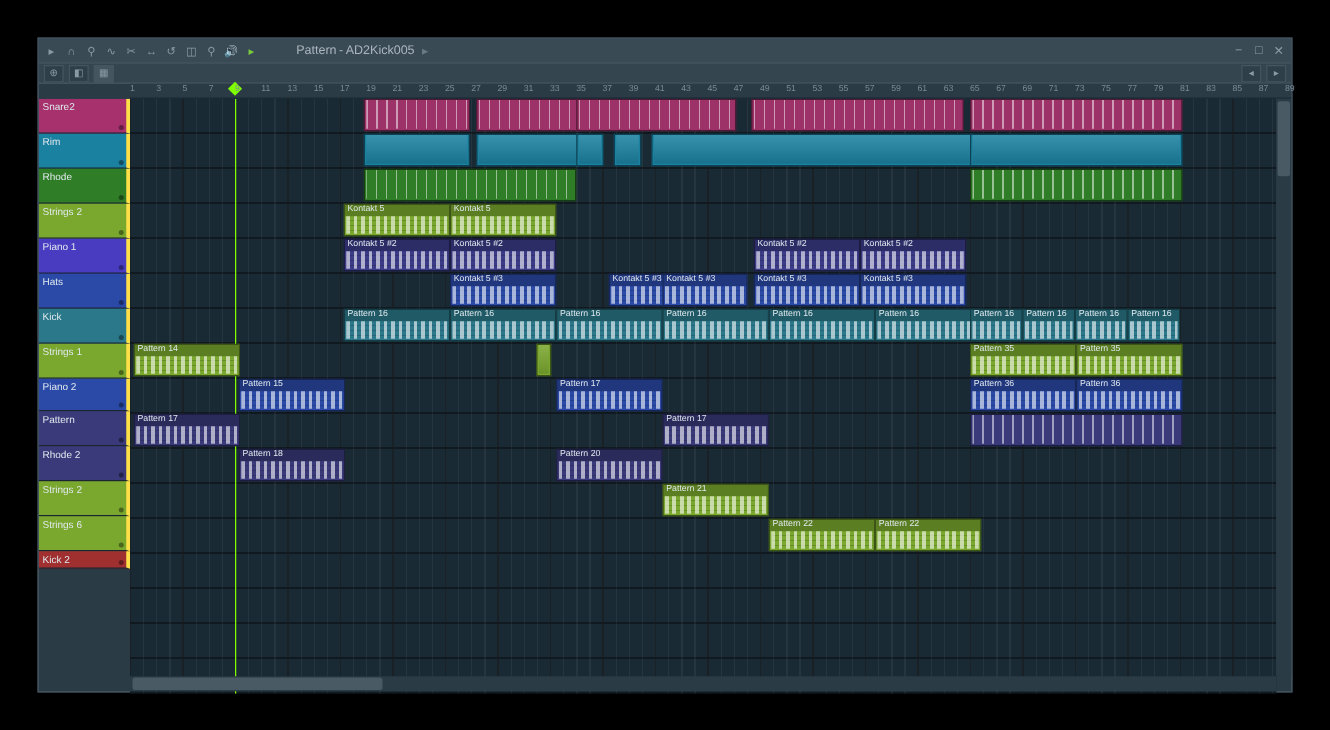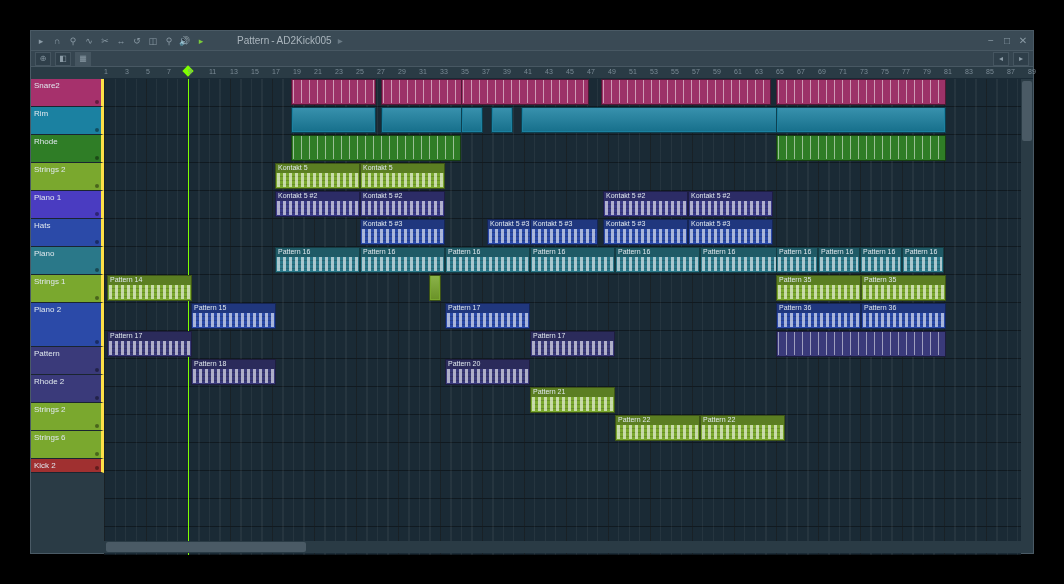--- a/index.html
+++ b/index.html
@@ -131,23 +131,23 @@
       <span class="tick" style="left: 924px;">89</span>
     </div>
  <div class="content">
   <div class="tracks-panel">
         <div class="track-head" style="background: rgb(166, 49, 108); height: 28px;"><span>Snare2</span></div>
         <div class="track-head" style="background: rgb(27, 129, 161); height: 28px;"><span>Rim</span></div>
         <div class="track-head" style="background: rgb(47, 125, 38); height: 28px;"><span>Rhode</span></div>
         <div class="track-head" style="background: rgb(122, 168, 46); height: 28px;"><span>Strings 2</span></div>
         <div class="track-head" style="background: rgb(74, 60, 193); height: 28px;"><span>Piano 1</span></div>
         <div class="track-head" style="background: rgb(43, 74, 168); height: 28px;"><span>Hats</span></div>
-        <div class="track-head" style="background: rgb(42, 120, 137); height: 28px;"><span>Piano</span></div>
+        <div class="track-head" style="background: rgb(42, 120, 137); height: 28px;"><span>Kick</span></div>
         <div class="track-head" style="background: rgb(122, 168, 46); height: 28px;"><span>Strings 1</span></div>
-        <div class="track-head" style="background: rgb(43, 74, 168); height: 44px;"><span>Piano 2</span></div>
+        <div class="track-head" style="background: rgb(43, 74, 168); height: 26px;"><span>Piano 2</span></div>
         <div class="track-head" style="background: rgb(58, 58, 122); height: 28px;"><span>Pattern</span></div>
         <div class="track-head" style="background: rgb(58, 58, 122); height: 28px;"><span>Rhode 2</span></div>
         <div class="track-head" style="background: rgb(122, 168, 46); height: 28px;"><span>Strings 2</span></div>
         <div class="track-head" style="background: rgb(122, 168, 46); height: 28px;"><span>Strings 6</span></div>
         <div class="track-head" style="background: rgb(160, 48, 48); height: 14px;"><span>Kick 2</span></div>
       </div>
   <div class="grid">
    <div class="playhead-line" style="left: 84px;"></div>
   <div class="clip tick" style="left: 187px; top: 0px; width: 85px; height: 26px; background: rgb(156, 50, 104);">
           <div class="notes" style="top: 0px;"></div>

